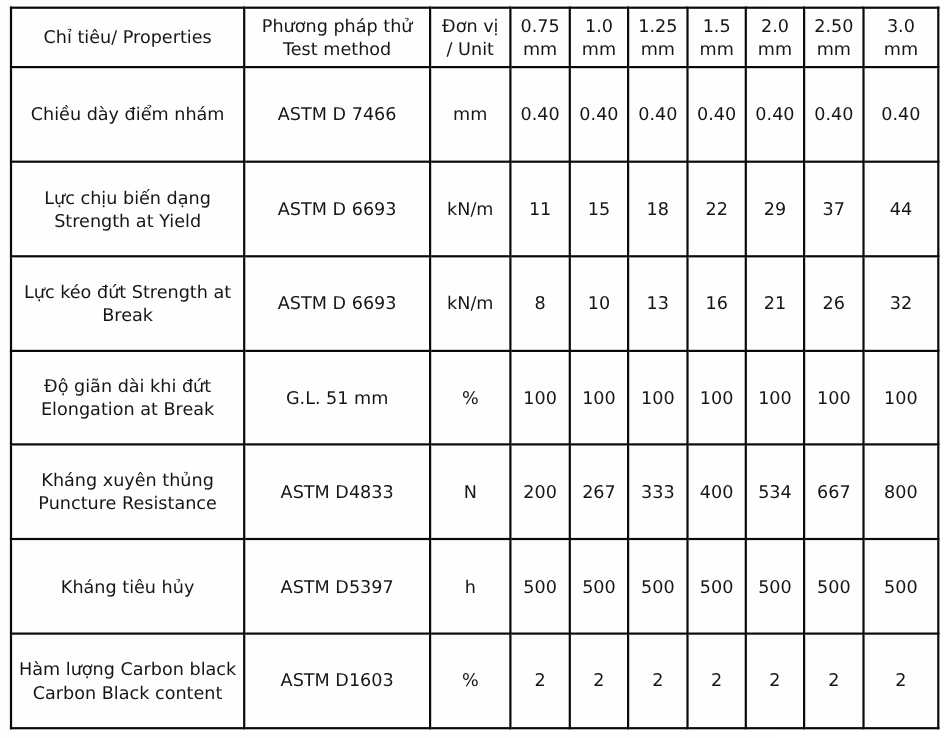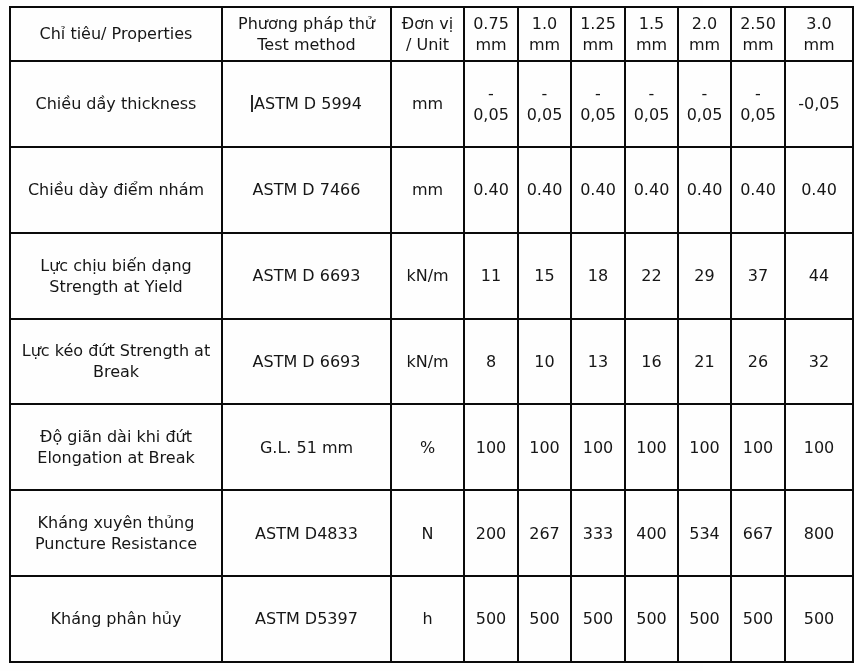--- a/index.html
+++ b/index.html
@@ -117,32 +117,20 @@
           <span>mm</span>
         </th>
         <th>
           <span>3.0</span><br>
           <span>mm</span>
         </th>
       </tr>
     </thead>
     <tbody>
         <tr>
-          <td>Chiều dầy thickness</td>
-          <td><span class="caret"></span>ASTM D 5994</td>
-          <td>mm</td>
-          <td>-<br>0,05</td>
-          <td>-<br>0,05</td>
-          <td>-<br>0,05</td>
-          <td>-<br>0,05</td>
-          <td>-<br>0,05</td>
-          <td>-<br>0,05</td>
-          <td>-0,05</td>
-        </tr>
-        <tr>
           <td>Chiều dày điểm nhám</td>
           <td>ASTM D 7466</td>
           <td>mm</td>
           <td>0.40</td>
           <td>0.40</td>
           <td>0.40</td>
           <td>0.40</td>
           <td>0.40</td>
           <td>0.40</td>
           <td>0.40</td>
@@ -189,26 +177,38 @@
           <td>N</td>
           <td>200</td>
           <td>267</td>
           <td>333</td>
           <td>400</td>
           <td>534</td>
           <td>667</td>
           <td>800</td>
         </tr>
         <tr>
-          <td>Kháng phân hủy</td>
+          <td>Kháng tiêu hủy</td>
           <td>ASTM D5397</td>
           <td>h</td>
           <td>500</td>
           <td>500</td>
           <td>500</td>
           <td>500</td>
           <td>500</td>
           <td>500</td>
           <td>500</td>
+        </tr>
+        <tr>
+          <td>Hàm lượng Carbon black<br>Carbon Black content</td>
+          <td>ASTM D1603</td>
+          <td>%</td>
+          <td>2</td>
+          <td>2</td>
+          <td>2</td>
+          <td>2</td>
+          <td>2</td>
+          <td>2</td>
+          <td>2</td>
         </tr>
       </tbody>
   </table>
 </div>
 
 </body></html>

